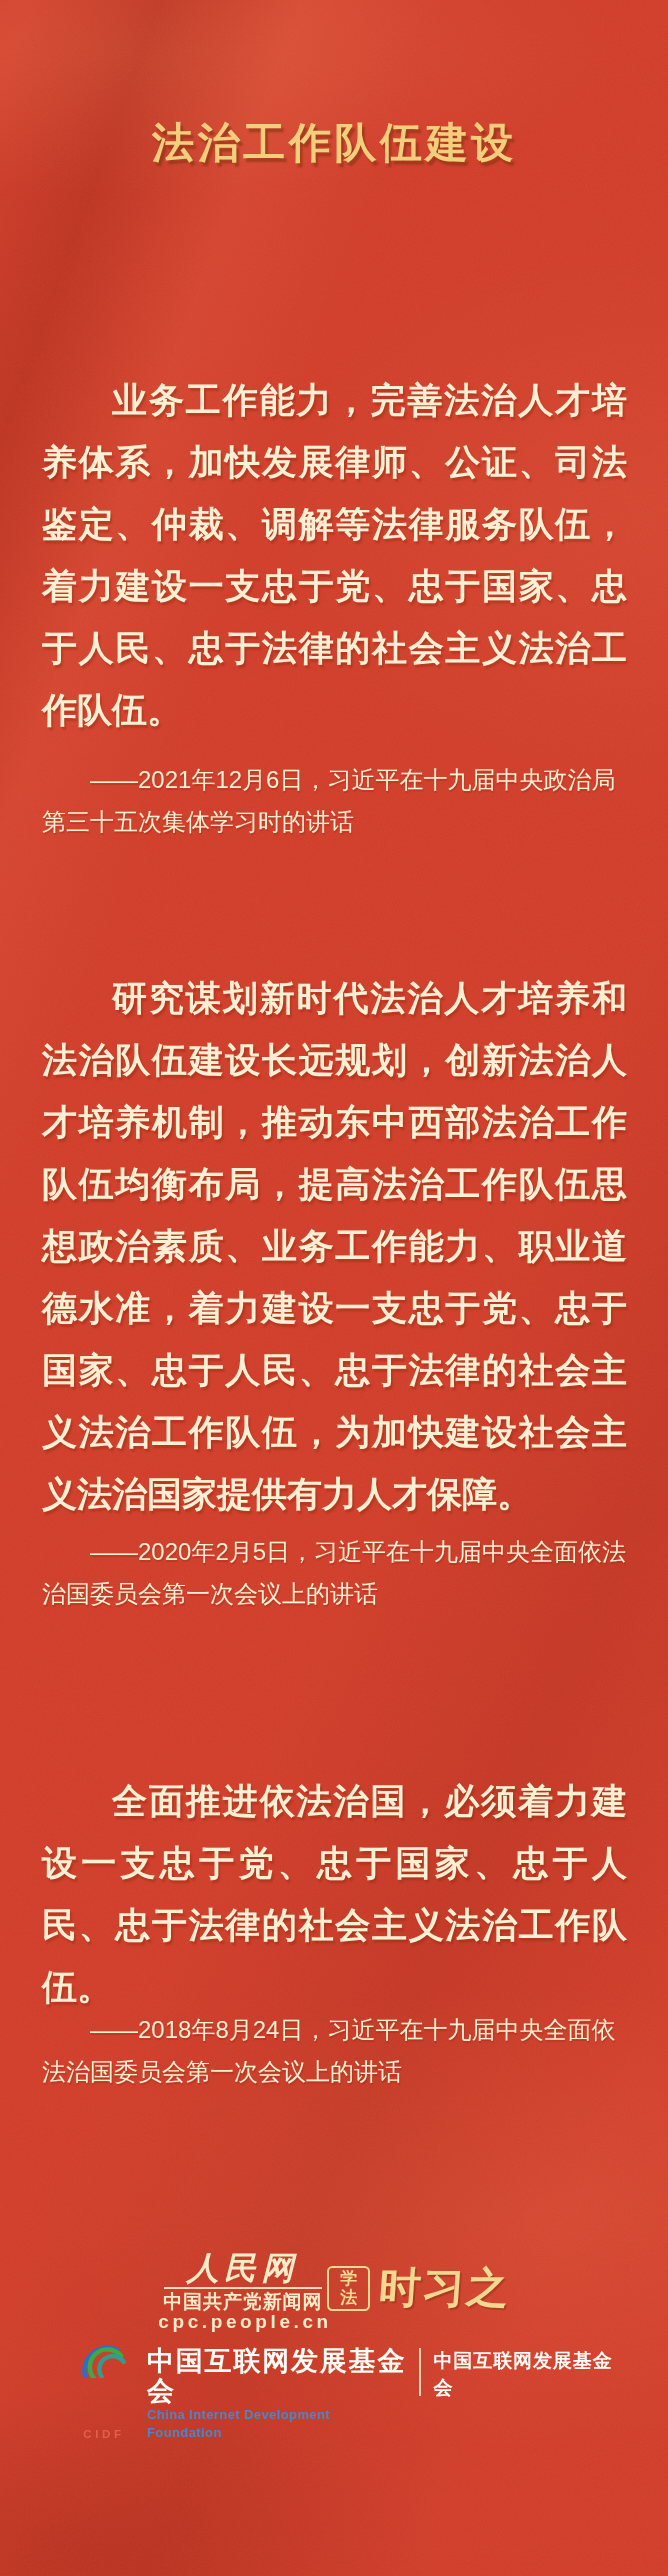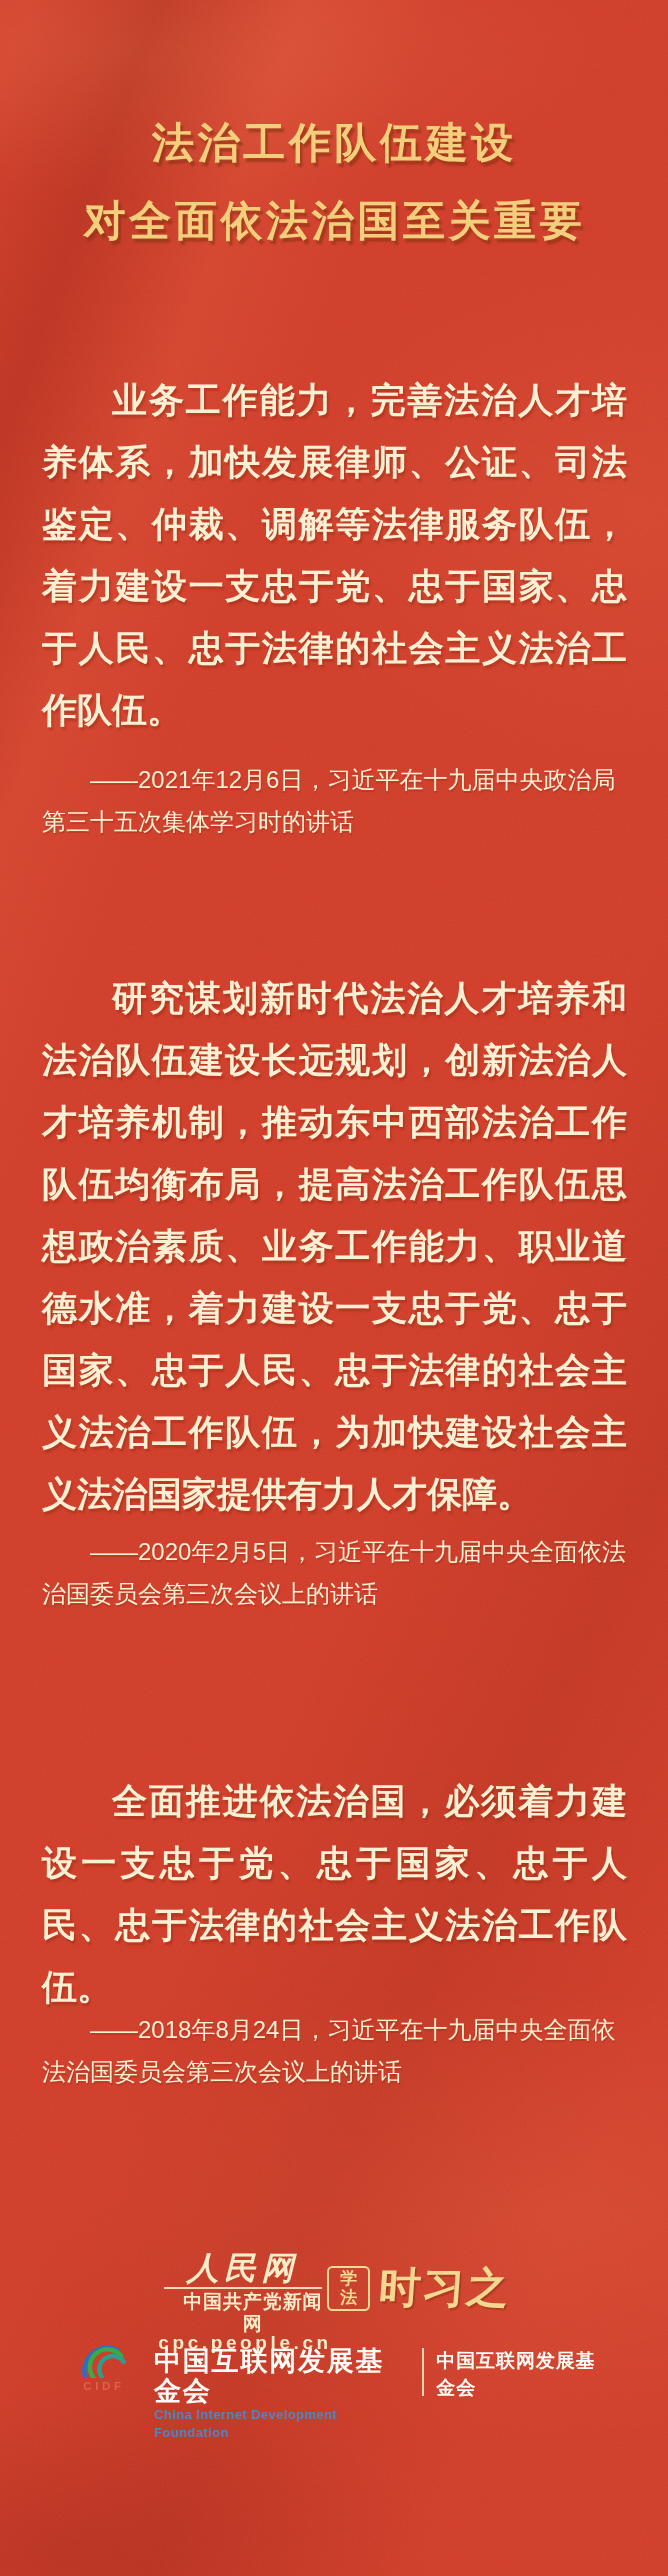--- a/index.html
+++ b/index.html
@@ -68,41 +68,41 @@
   .brand-row{
     position:absolute;top:2251px;left:0;width:669px;
     display:flex;justify-content:center;align-items:flex-start;
   }
   .people-block{color:var(--footer_cream);text-align:center;width:169px;}
   .people-script{
     font-size:32px;line-height:34px;font-style:italic;font-weight:bold;
     letter-spacing:5.4px;
   }
   .people-rule{height:1.8px;background:var(--footer_cream);margin:1.8px 5.4px 2.7px 5.4px;opacity:.9;}
-  .people-cn{font-size:19px;font-weight:bold;letter-spacing:0.9px;line-height:21.4px;margin-left:20px;}
+  .people-cn{font-size:19px;font-weight:bold;letter-spacing:0.9px;line-height:21.4px;}
   .people-en{font-size:19px;letter-spacing:3.6px;line-height:18px;font-weight:bold;}
 
   .xuexi-block{display:flex;align-items:center;gap:9px;margin-top:9px;}
   .xuefa-seal{
     width:43px;height:45px;
     border:2.7px solid var(--seal_gold);border-radius:5.4px;
     display:flex;flex-direction:column;align-items:center;justify-content:center;
     color:var(--seal_gold);font-weight:bold;font-size:17px;line-height:19px;
   }
   .shixizhi{
     color:var(--seal_gold);font-weight:bold;font-size:42px;letter-spacing:1.8px;
     transform:skewX(-4deg);
     text-shadow:1.8px 1.8px 0.9px rgba(130,40,12,.4);
   }
 
   .foundation-row{
     position:absolute;top:2346px;left:78px;width:535px;
     display:flex;align-items:flex-start;
   }
-  .cidf-logo{display:flex;flex-direction:column;align-items:center;margin-right:24px;}
+  .cidf-logo{display:flex;flex-direction:column;align-items:center;margin-right:17px;gap:48px;}
   .cidf-abbr{color:var(--cidf_orange);font-size:11.6px;font-weight:bold;letter-spacing:3.6px;margin-top:0.9px;}
   .cidf-names{margin-right:12.5px;}
   .cidf-cn{color:var(--white);font-size:27px;font-weight:bold;letter-spacing:1.8px;line-height:30px;}
   .cidf-en{color:var(--cidf_blue);font-size:13px;font-weight:bold;line-height:18px;letter-spacing:0.4px;}
   .foundation-divider{width:1.8px;height:48px;background:var(--footer_cream);opacity:.85;margin:1.8px 12.5px 0 0;}
   .support-block{color:var(--white);font-size:19px;font-weight:bold;line-height:27px;letter-spacing:0.9px;padding-top:0.9px;}
 </style>
 </head>
 <body>
 
@@ -112,31 +112,30 @@
   <svg class="grain" width="669" height="2576" aria-hidden="true" viewBox="0 0 750 2888">
     <filter id="grainF">
       <feTurbulence type="fractalNoise" baseFrequency="0.9" numOctaves="2" stitchTiles="stitch"></feTurbulence>
       <feColorMatrix type="matrix" values="0 0 0 0 1  0 0 0 0 0.55  0 0 0 0 0.3  0 0 0 0.16 0"></feColorMatrix>
     </filter>
     <rect width="750" height="2888" filter="url(#grainF)"></rect>
   </svg>
 
   <div class="layer title">
     <div>法治工作队伍建设</div>
-    <div>对全面依法治国至关重要</div>
   </div>
 
   <p class="layer quote q1">业务工作能力，完善法治人才培养体系，加快发展律师、公证、司法鉴定、仲裁、调解等法律服务队伍，着力建设一支忠于党、忠于国家、忠于人民、忠于法律的社会主义法治工作队伍。</p>
   <p class="layer source s1">——2021年12月6日，习近平在十九届中央政治局第三十五次集体学习时的讲话</p>
 
   <p class="layer quote q2">研究谋划新时代法治人才培养和法治队伍建设长远规划，创新法治人才培养机制，推动东中西部法治工作队伍均衡布局，提高法治工作队伍思想政治素质、业务工作能力、职业道德水准，着力建设一支忠于党、忠于国家、忠于人民、忠于法律的社会主义法治工作队伍，为加快建设社会主义法治国家提供有力人才保障。</p>
-  <p class="layer source s2">——2020年2月5日，习近平在十九届中央全面依法治国委员会第三次会议上的讲话</p>
+  <p class="layer source s2">——2020年2月5日，习近平在十九届中央全面依法治国委员会第一次会议上的讲话</p>
 
   <p class="layer quote q3">全面推进依法治国，必须着力建设一支忠于党、忠于国家、忠于人民、忠于法律的社会主义法治工作队伍。</p>
-  <p class="layer source s3">——2018年8月24日，习近平在十九届中央全面依法治国委员会第三次会议上的讲话</p>
+  <p class="layer source s3">——2018年8月24日，习近平在十九届中央全面依法治国委员会第一次会议上的讲话</p>
 
   <div class="brand-row">
     <div class="people-block">
       <div class="people-script">人民网</div>
       <div class="people-rule"></div>
       <div class="people-cn">中国共产党新闻网</div>
       <div class="people-en">cpc.people.cn</div>
     </div>
     <div class="xuexi-block">
       <div class="xuefa-seal">

